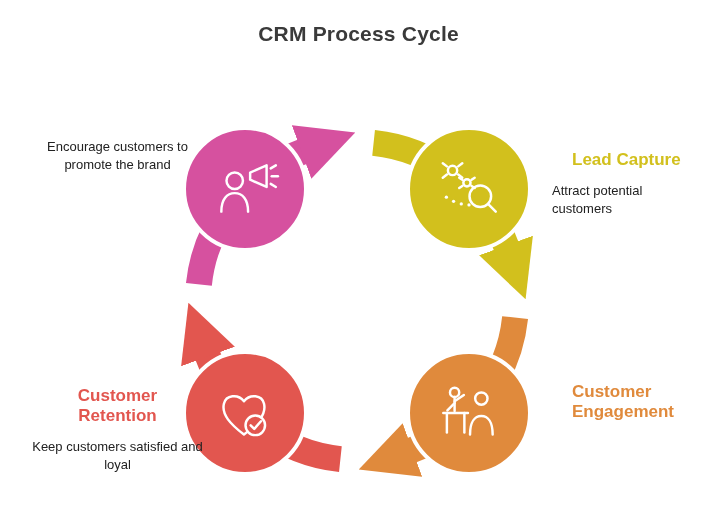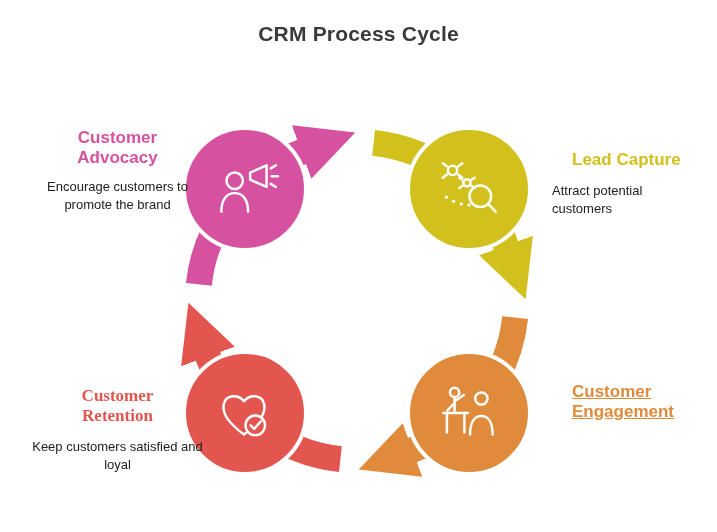--- a/index.html
+++ b/index.html
@@ -75,21 +75,21 @@
     color: #212121;
   }
   .label-block.advocacy { left: 25px; top: 128px; width: 185px; text-align: center; }
   .label-block.advocacy .node-heading { max-width: 130px; margin: 0 auto; }
   .label-block.advocacy .node-desc { margin-top: 10px; text-align: center; }
 
   .label-block.lead { left: 552px; top: 150px; width: 155px; text-align: left; }
   .label-block.lead .node-desc { margin-top: 12px; max-width: 130px; }
 
   .label-block.engage { left: 552px; top: 382px; width: 160px; text-align: left; }
-  .label-block.engage .node-heading { max-width: 125px; text-decoration: underline; }
+  .label-block.engage .node-heading { max-width: 125px; }
   .label-block.engage .node-desc { margin-top: 8px; max-width: 160px; }
 
   .label-block.retain { left: 25px; top: 386px; width: 185px; text-align: center; }
   .label-block.retain .node-heading { max-width: 130px; margin: 0 auto; }
   .label-block.retain .node-desc { margin-top: 12px; }
 </style>
 </head>
 <body>
 
 <div class="canvas">
@@ -159,31 +159,30 @@
 
   <div class="node-circle retain" style="background: rgb(226, 86, 79);">
     <svg class="icon" viewBox="0 0 70 70">
       <path d="M34,56 C21,46 12,36.5 14.5,26 c2,-8.5 13.5,-10 19.5,-2.5 c6,-7.5 17.5,-6 19.5,2.5 C56,36.5 47,46 34,56 Z"></path>
       <circle class="badge" cx="45" cy="47" r="9.5" style="fill: rgb(226, 86, 79);"></circle>
       <path d="M40.5,47 l3.5,3.5 l6.5,-7.5"></path>
     </svg>
   </div>
 
   <div class="label-block advocacy">
-    <div class="node-heading" style="color: rgb(214, 81, 159);">Customer Advocacy</div>
     <div class="node-desc">Encourage customers to promote the brand</div>
   </div>
 
   <div class="label-block lead">
     <div class="node-heading" style="color: rgb(210, 192, 29);">Lead Capture</div>
     <div class="node-desc">Attract potential customers</div>
   </div>
 
   <div class="label-block engage">
     <div class="node-heading" style="color: rgb(224, 138, 60);">Customer Engagement</div>
   </div>
 
   <div class="label-block retain">
-    <div class="node-heading" style="color: rgb(226, 86, 79); font-family: Liberation Serif, serif;">Customer Retention</div>
+    <div class="node-heading" style="color: rgb(226, 86, 79);">Customer Retention</div>
     <div class="node-desc">Keep customers satisfied and loyal</div>
   </div>
 
 </div>
 
 </body></html>

